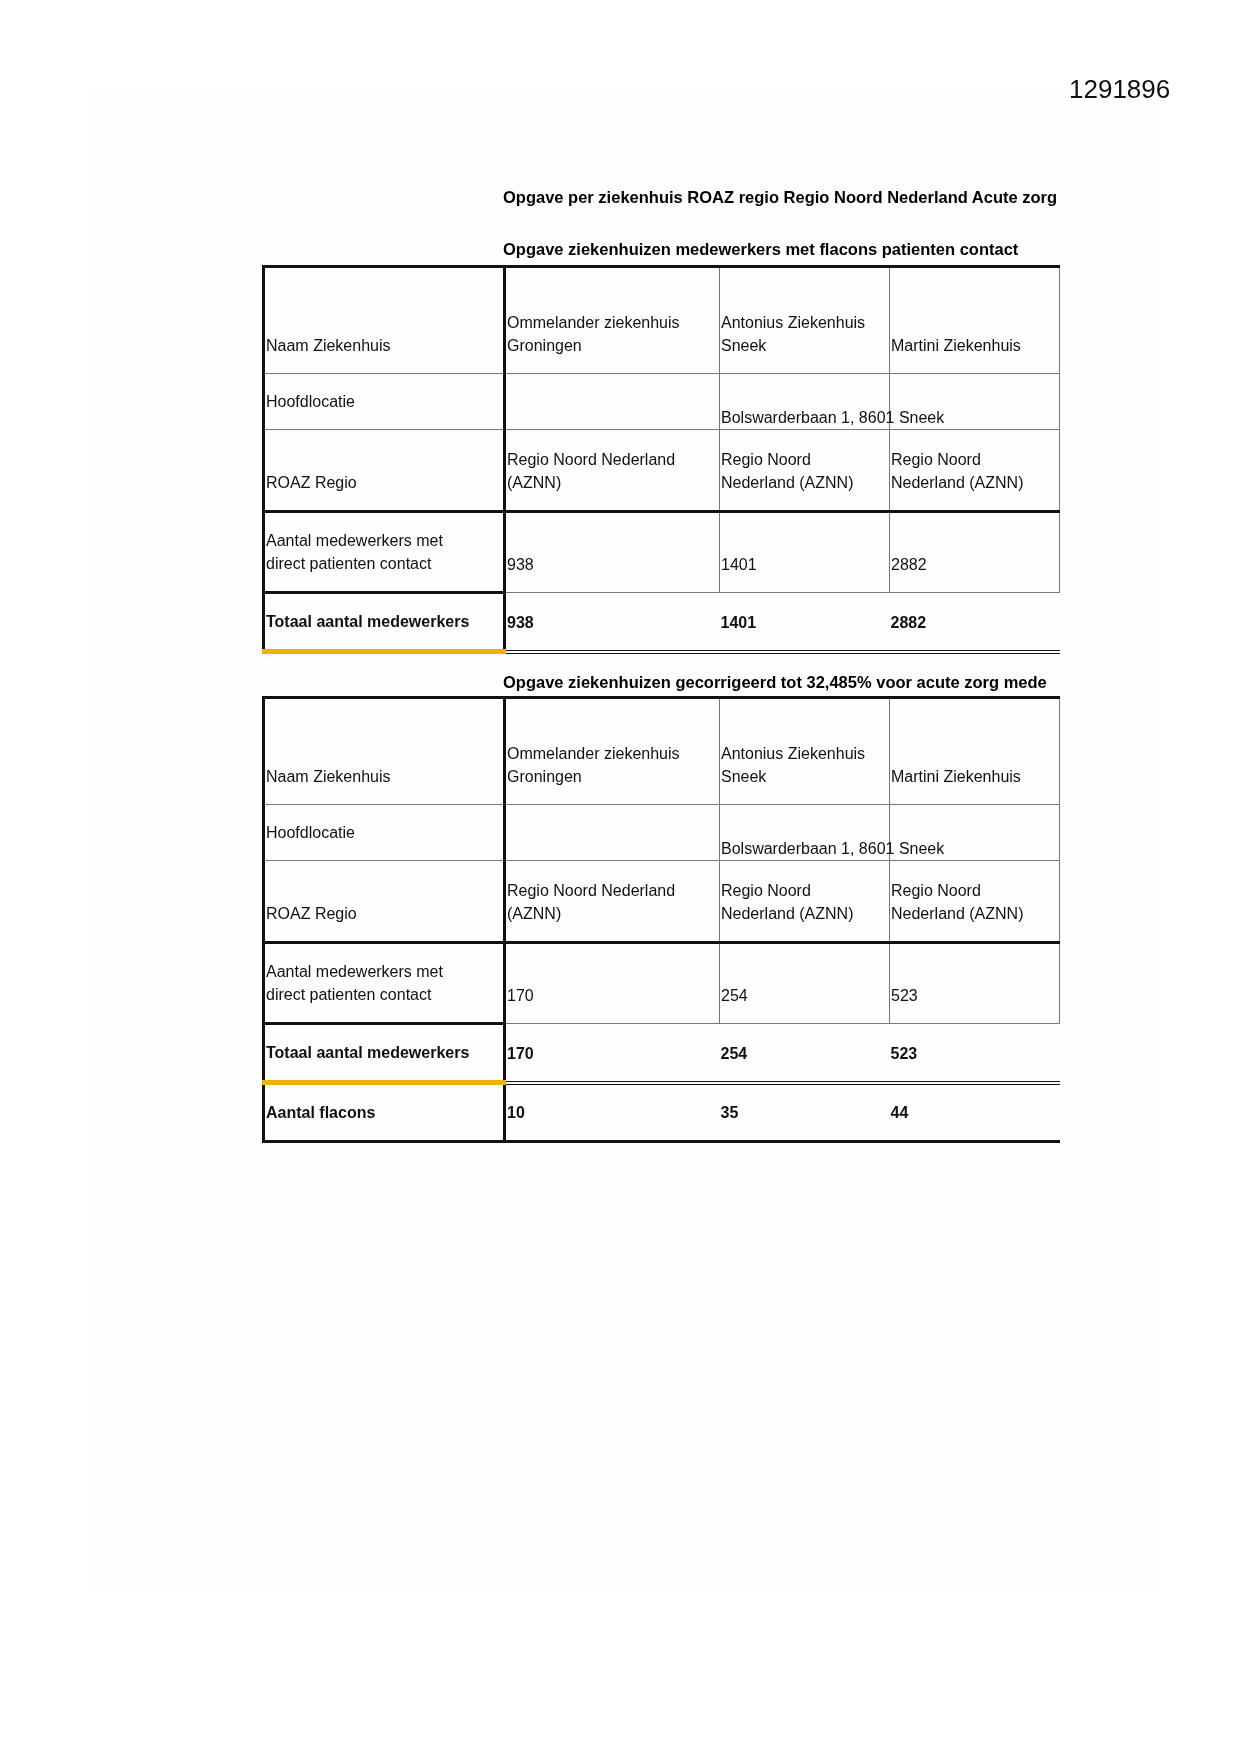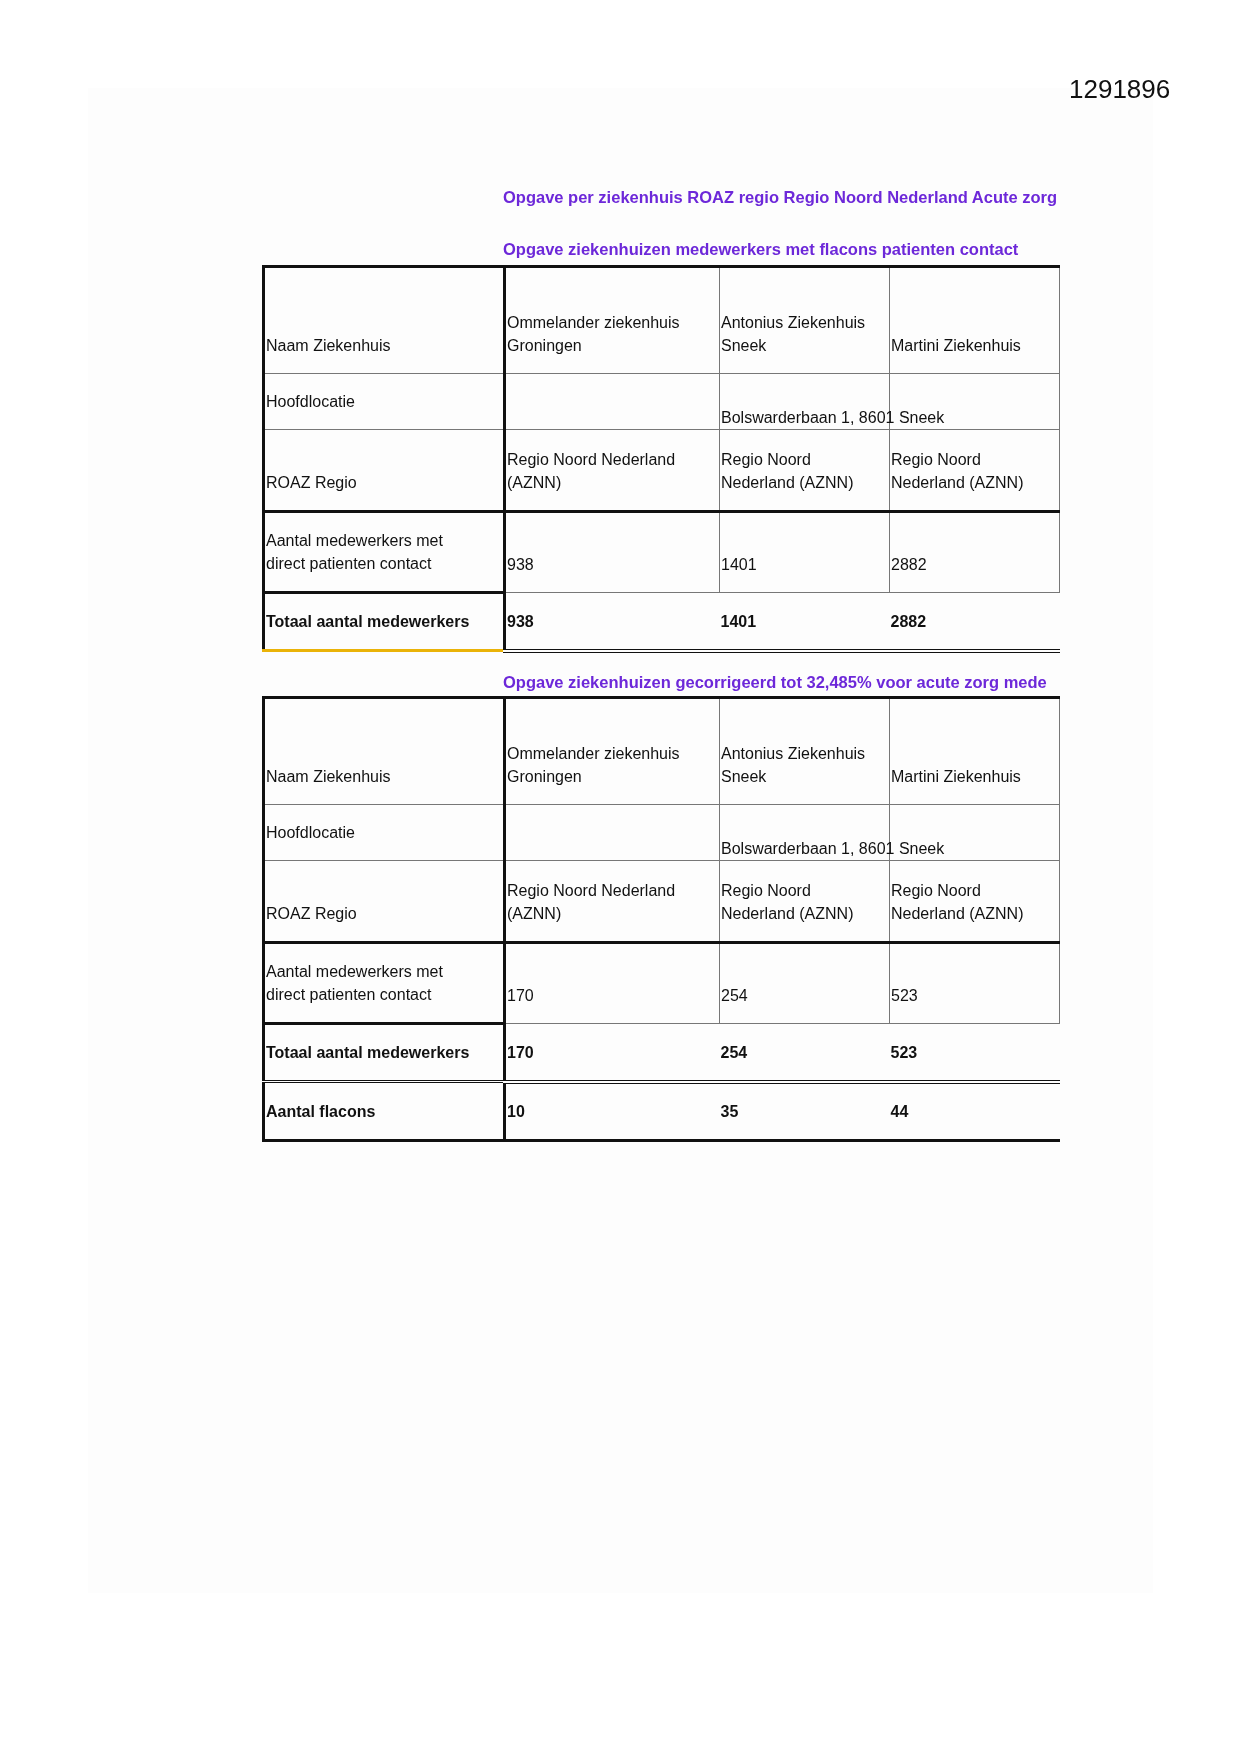--- a/index.html
+++ b/index.html
@@ -1,28 +1,28 @@
 <!DOCTYPE html>
 <html><head>
   <meta charset="utf-8">
   <style>
     html, body { margin: 0; padding: 0; background: #ffffff; }
     body { width: 1241px; height: 1754px; position: relative; overflow: hidden; font-family: "DejaVu Sans", sans-serif; color: #111; }
     .scan-area { position: absolute; left: 88px; top: 88px; width: 1065px; height: 1505px; background: #fdfdfd; }
     .doc-id { position: absolute; left: 1069px; top: 58px; font-family: "Liberation Sans", sans-serif; font-size: 26px; color: #111; margin-top: 16px; }
-    .title { position: absolute; left: 503px; font-family: "Liberation Sans", sans-serif; font-weight: bold; font-size: 16.5px; white-space: nowrap; color: #6d28d9; }
+    .title { position: absolute; left: 503px; font-family: "Liberation Sans", sans-serif; font-weight: bold; font-size: 16.5px; white-space: nowrap; color: #000000; }
     .tbl { position: absolute; left: 262px; width: 796px; border-collapse: collapse; font-family: "Liberation Sans", sans-serif; font-size: 16px; table-layout: fixed; }
     .tbl td { border: 1px solid #777; padding: 16px 1px; vertical-align: bottom; line-height: 23px; overflow: visible; white-space: nowrap; }
     .tbl col.c0 { width: 241px; } .tbl col.c1 { width: 215px; } .tbl col.c2 { width: 170px; } .tbl col.c3 { width: 170px; }
     .tbl td.lbl { border-left: 3px solid #111; border-right: 3px solid #111; }
     .tbl td.last { border-right: 1px solid #777; }
     .tbl tr.first td { border-top: 3px solid #111; }
     .tbl tr.sep td { border-bottom: 3px solid #111; }
     .tbl tr.total td { font-weight: bold; border-bottom: 4px double #111; }
-    .tbl tr.total td.lbl { border-bottom: 3px solid #eab308; }
+    .tbl tr.total td.lbl { border-bottom: 5px solid #eab308; }
     .tbl tr.last-row td { font-weight: bold; border-bottom: 3px solid #111; border-top: 3px double #111; }
     .num { }
     .addr { position: relative; }
     .addr span { position: absolute; left: 1px; bottom: 0; white-space: nowrap; }
   </style>
 </head>
 <body>
 
 <div class="scan-area"></div>
 <div class="doc-id">1291896</div>

